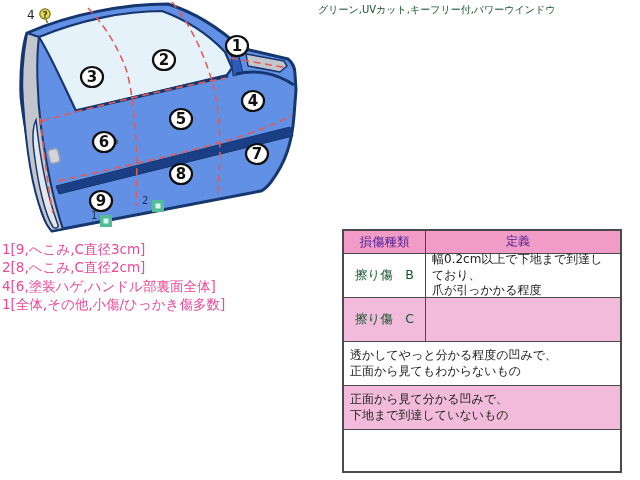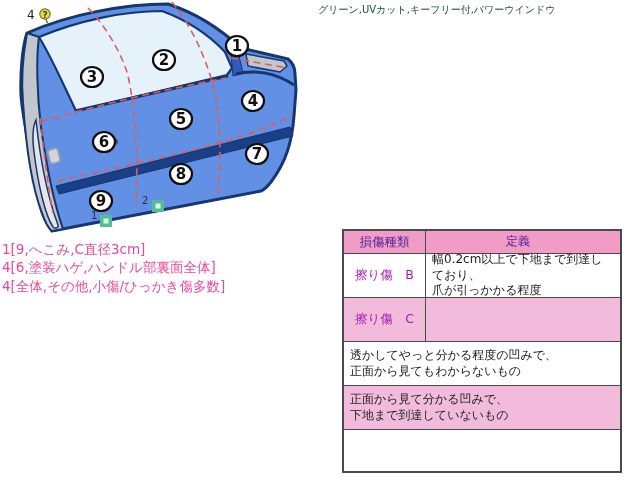--- a/index.html
+++ b/index.html
@@ -24,21 +24,21 @@
   .def-table{
     position:absolute;left:342px;top:229px;width:280px;
     border:2px solid var(--tbl-border,#4a4a4a);
     box-sizing:border-box;background:#fff;
   }
   .def-table .tr{display:flex;border-bottom:1px solid var(--tbl-border,#4a4a4a);}
   .def-table .tr:last-child{border-bottom:none;}
   .def-table .c1{
     width:82px;flex:0 0 82px;border-right:1px solid var(--tbl-border,#4a4a4a);
     display:flex;align-items:center;justify-content:center;
-    font-size:12.5px;color:#a21caf;box-sizing:border-box;white-space:pre;
+    font-size:12.5px;color:#14532d;box-sizing:border-box;white-space:pre;
   }
   .def-table .c2{
     flex:1;display:flex;align-items:center;justify-content:flex-start;
     padding:2px 16px 2px 6px;font-size:12px;line-height:1.33;color:#222;
     box-sizing:border-box;white-space:pre-line;
   }
   .def-table .head{background:var(--head-bg,#F09CC7);height:22px;}
   .def-table .head .c1,.def-table .head .c2{font-weight:normal;justify-content:center;color:#4c1d95;}
   .def-table .row-b{height:43px;}
   .def-table .row-last{height:41px;}
@@ -138,22 +138,23 @@
       <circle cx="45" cy="14" r="5.2" fill="#E9D54F" stroke="#74741F" stroke-width="1.2"></circle>
       <text x="45" y="17.5" font-size="9" font-weight="bold" text-anchor="middle" fill="#44440F">?</text>
       <path d="M46,19.5 L47.5,23" stroke="#74741F" stroke-width="1.5"></path>
     </g>
   </svg>
 
   <div class="top-note">グリーン,UVカット,キーフリー付,パワーウインドウ</div>
 
   <div class="damage-list">
     <div>1[9,へこみ,C直径3cm]</div>
+    <div>2[8,へこみ,C直径2cm]</div>
     <div>4[6,塗装ハゲ,ハンドル部裏面全体]</div>
-    <div>4[全体,その他,小傷/ひっかき傷多数]</div>
+    <div>1[全体,その他,小傷/ひっかき傷多数]</div>
   </div>
 
   <div class="def-table">
     <div class="tr head">
       <div class="c1">損傷種類</div>
       <div class="c2">定義</div>
     </div>
     <div class="tr row-b">
       <div class="c1">擦り傷　B</div>
       <div class="c2">幅0.2cm以上で下地まで到達しており、

